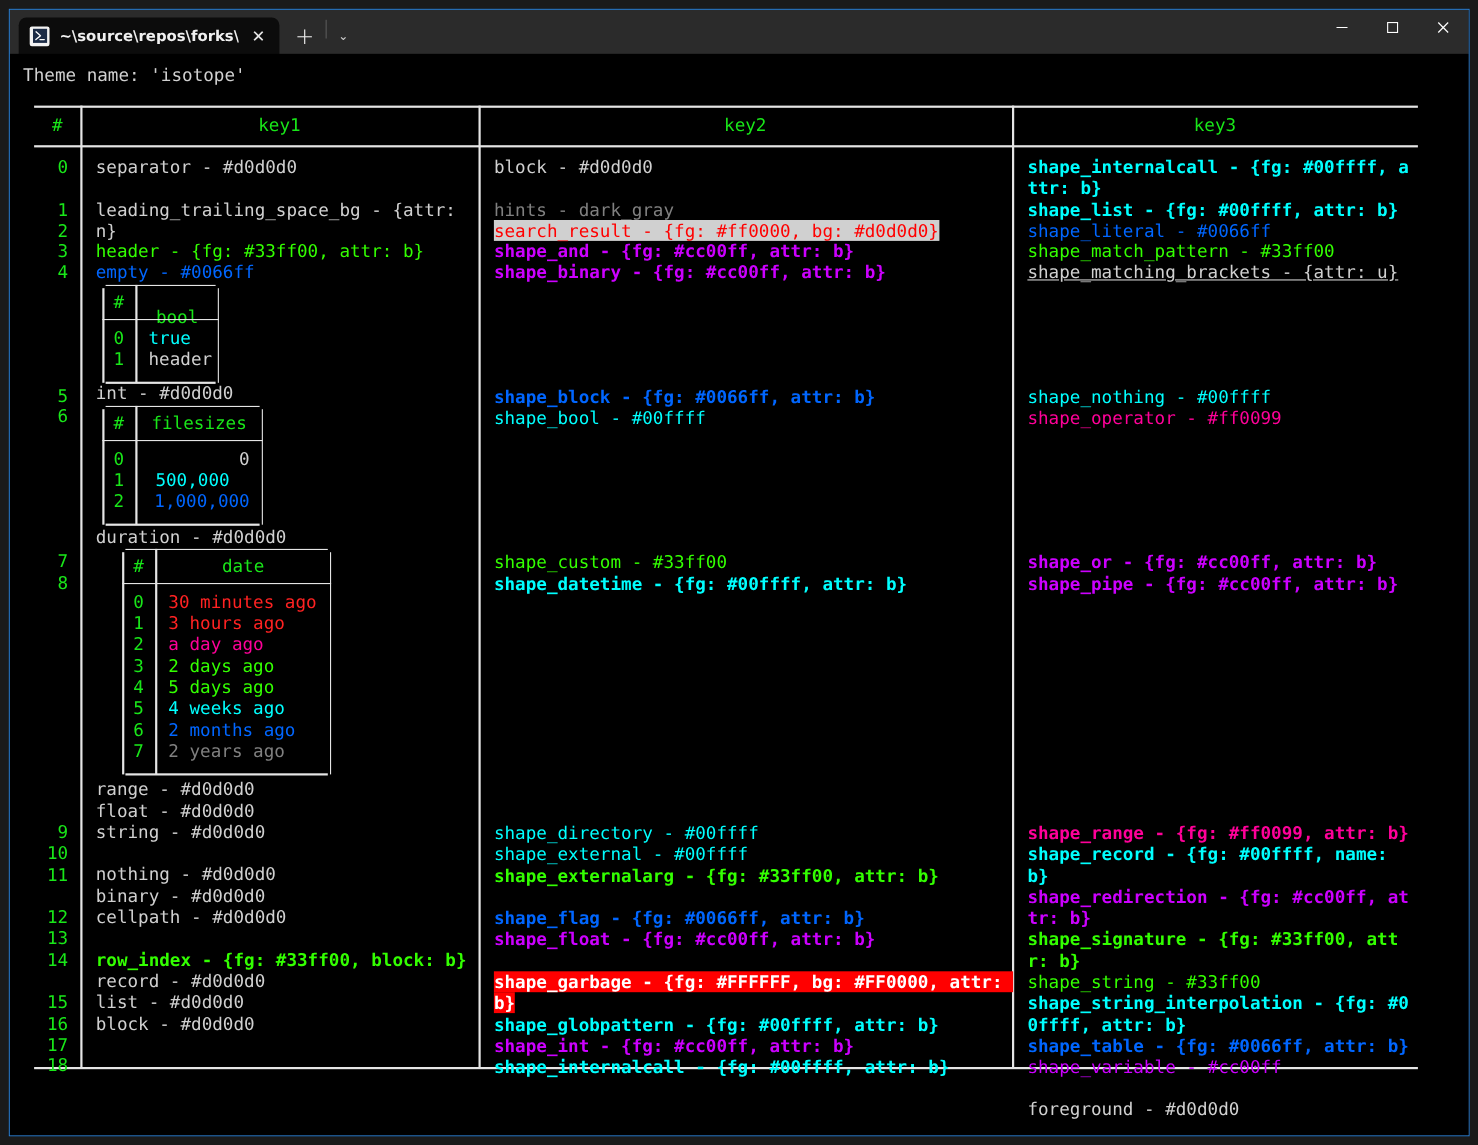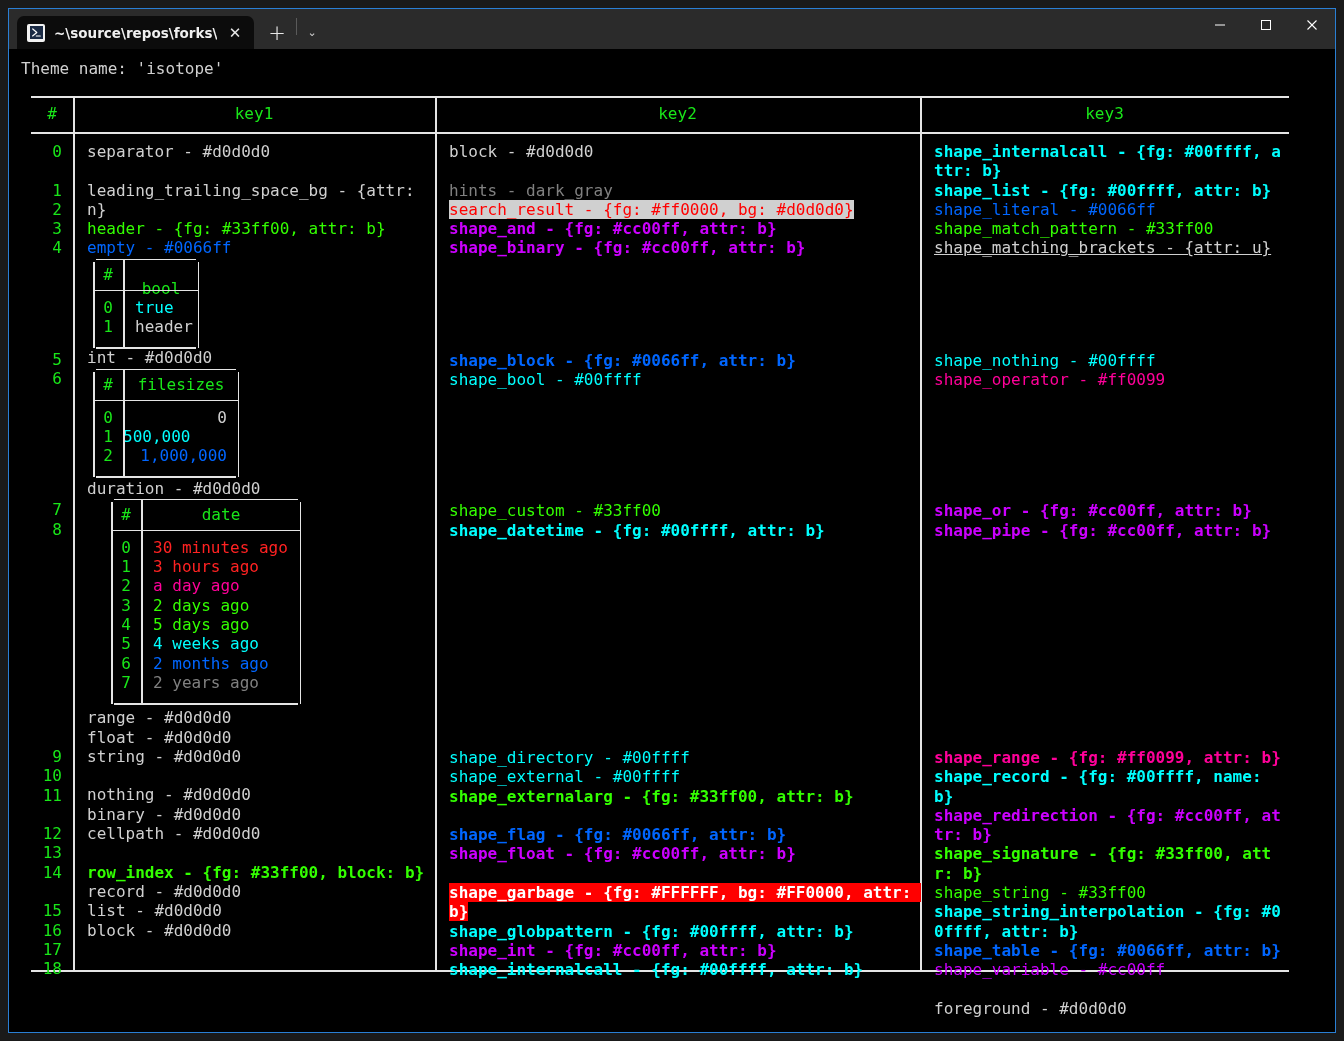--- a/index.html
+++ b/index.html
@@ -363,21 +363,21 @@
                 <div class="nc" style="width:30px;">#</div>
                 <div class="nc" style="width:116px;">filesizes</div>
               </div>
               <div class="nt-rows" style="padding-top:8px;">
                 <div class="nt-row">
                   <div class="nc-i" style="width:30px;">0</div>
                   <div class="nc-v c-white" style="width:116px;text-align:right;padding-right:12px;box-sizing:border-box;">0</div>
                 </div>
                 <div class="nt-row">
                   <div class="nc-i" style="width:30px;">1</div>
-                  <div class="nc-v c-cyan" style="width:116px;text-align:left;padding-right:12px;box-sizing:border-box;">500,000</div>
+                  <div class="nc-v c-cyan" style="width:116px;text-align:center;padding-right:12px;box-sizing:border-box;">500,000</div>
                 </div>
                 <div class="nt-row">
                   <div class="nc-i" style="width:30px;">2</div>
                   <div class="nc-v c-blue" style="width:116px;text-align:right;padding-right:12px;box-sizing:border-box;">1,000,000</div>
                 </div>
               </div>
             </div>
           </div>
 
           <div style="height:9px"></div>

